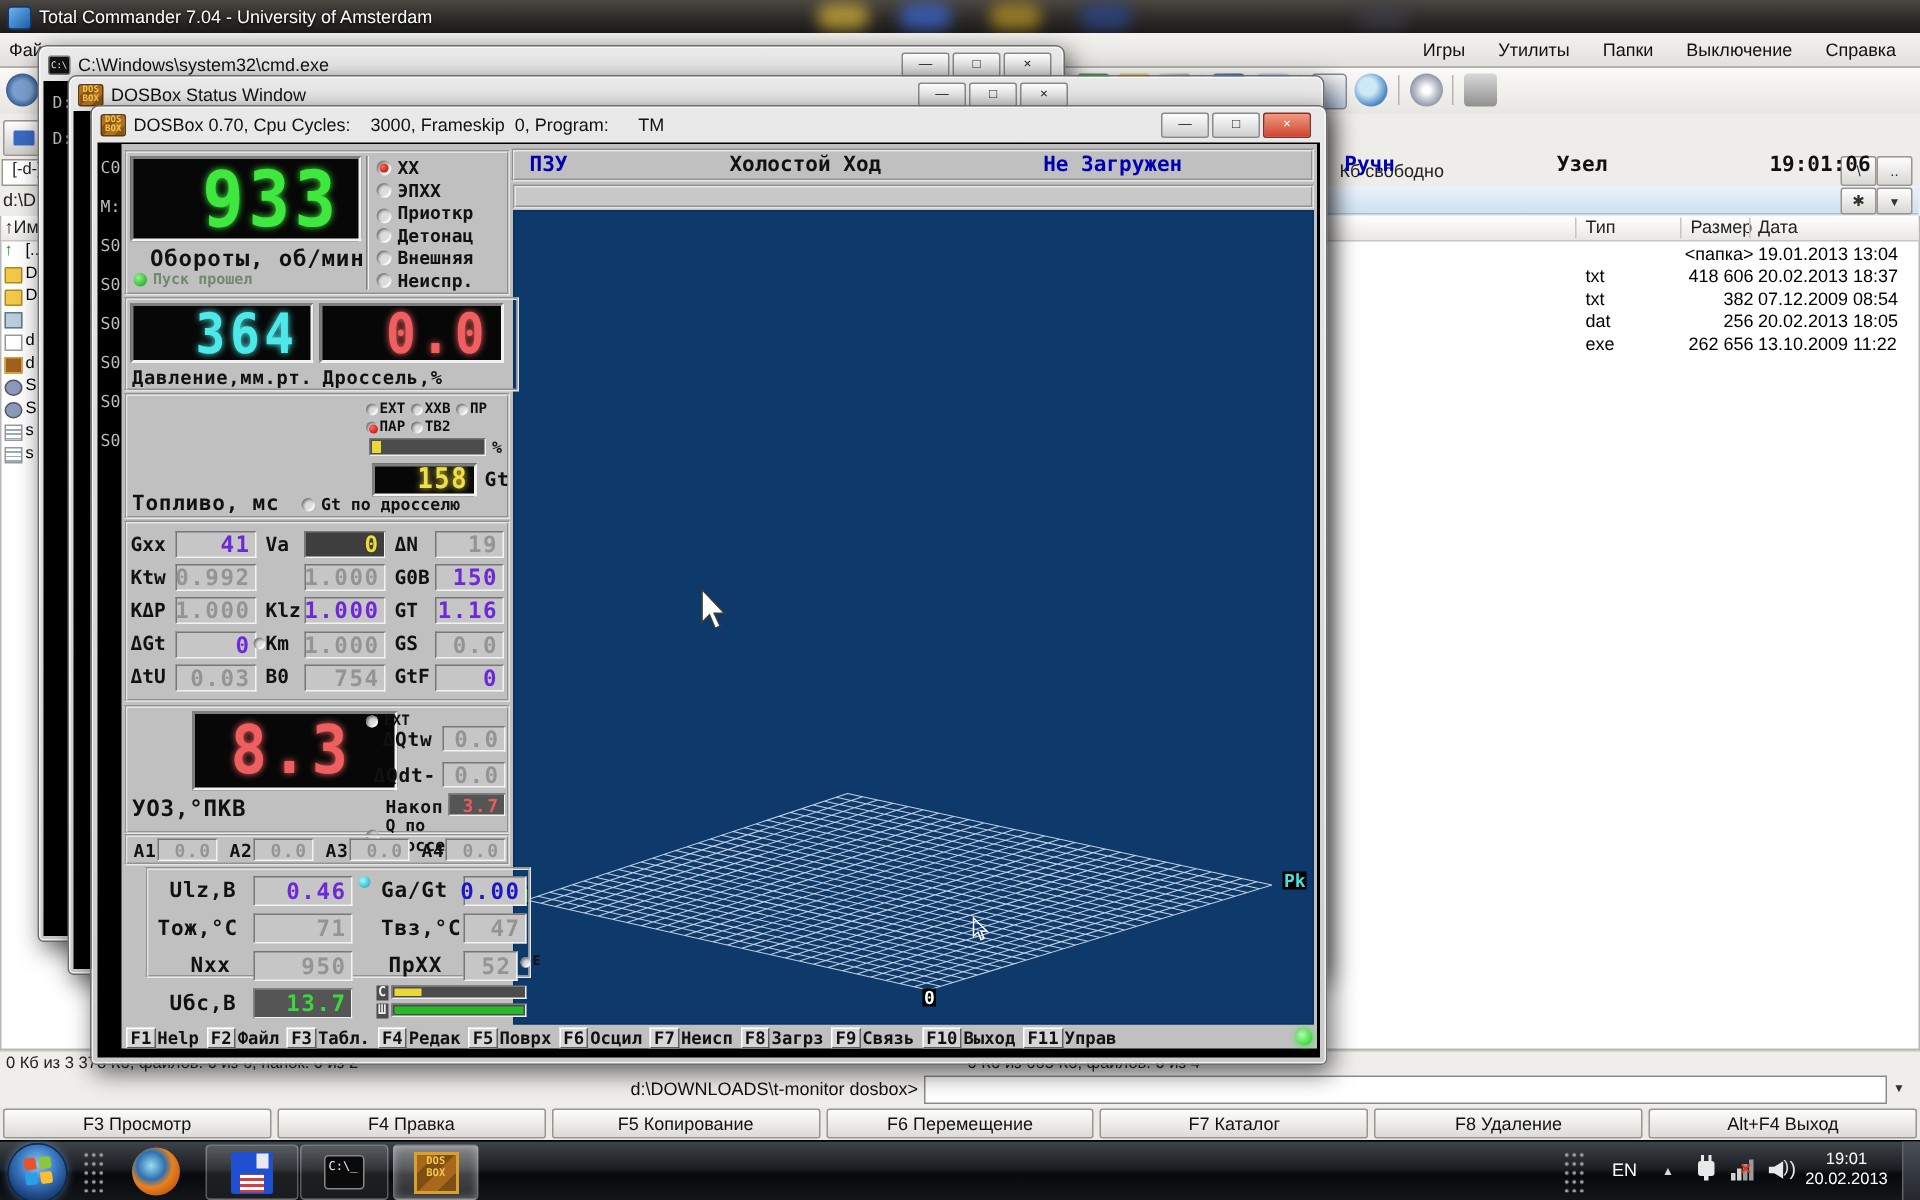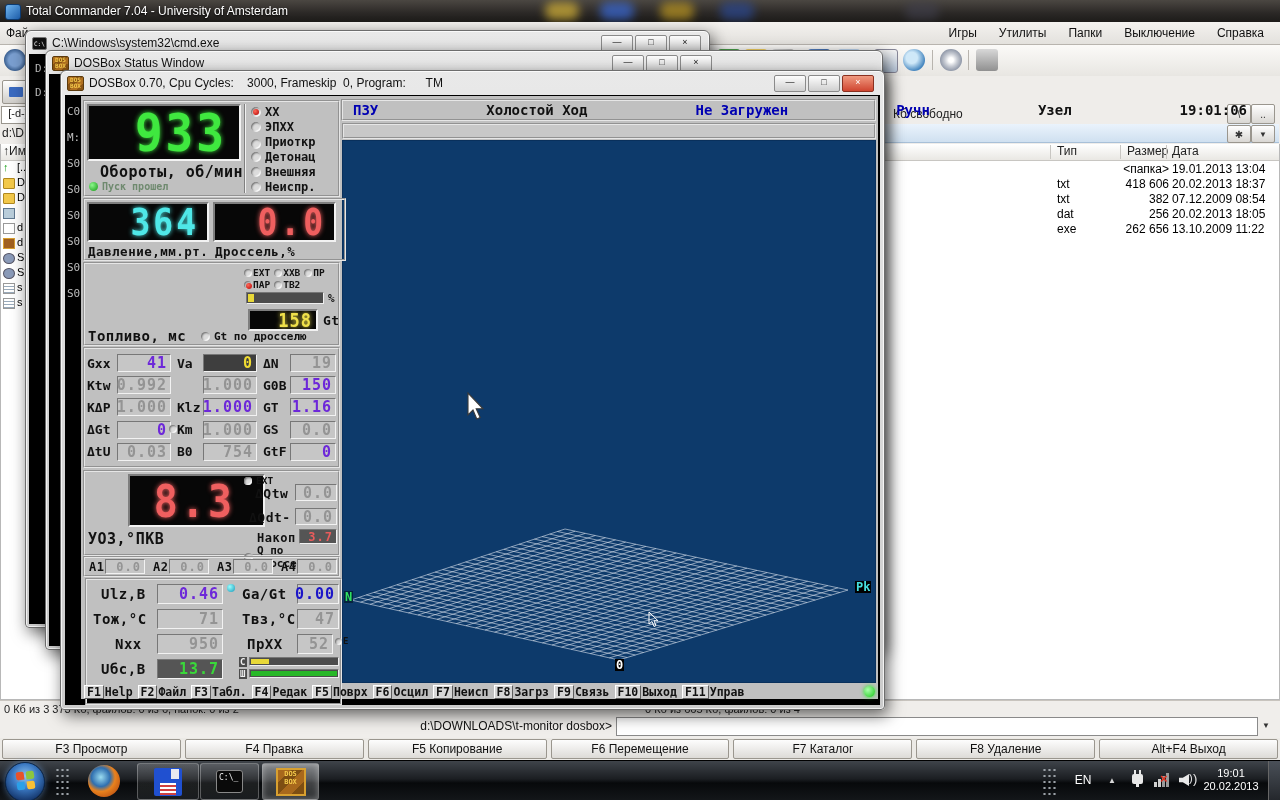--- a/index.html
+++ b/index.html
@@ -483,21 +483,21 @@
           <span class="tlab" style="left:4px;top:2px;font-size:12px;">A1</span>
           <div class="fld dim" style="left:20px;top:1px;width:40px;height:15px;font-size:12px;">0.0</div>
           <span class="tlab" style="left:68px;top:2px;font-size:12px;">A2</span>
           <div class="fld dim" style="left:84px;top:1px;width:40px;height:15px;font-size:12px;">0.0</div>
           <span class="tlab" style="left:132px;top:2px;font-size:12px;">A3</span>
           <div class="fld dim" style="left:148px;top:1px;width:40px;height:15px;font-size:12px;">0.0</div>
           <span class="tlab" style="left:196px;top:2px;font-size:12px;">A4</span>
           <div class="fld dim" style="left:212px;top:1px;width:40px;height:15px;font-size:12px;">0.0</div>
         </div>
 
-        <div class="panel" style="left:4px;top:482px;width:257px;height:127px;">
+        <div class="panel" style="left:16px;top:482px;width:257px;height:74px;">
           <span class="tlab" style="left:14px;top:6px;">Ulz,В</span>
           <div class="fld" style="left:70px;top:4px;width:66px;height:20px;">0.46</div>
           <span class="abs" style="left:140px;top:4px;width:8px;height:8px;border-radius:50%;background:radial-gradient(circle at 35% 35%,#9ff,#1898b8);"></span>
           <span class="tlab" style="left:155px;top:6px;">Ga/Gt</span>
           <div class="fld blue" style="left:210px;top:4px;width:42px;height:20px;">0.00</div>
 
           <span class="tlab" style="left:6px;top:31px;">Тож,°С</span>
           <div class="fld dim" style="left:70px;top:29px;width:66px;height:20px;">71</div>
           <span class="tlab" style="left:155px;top:31px;">Твз,°С</span>
           <div class="fld dim" style="left:210px;top:29px;width:42px;height:20px;">47</div>

